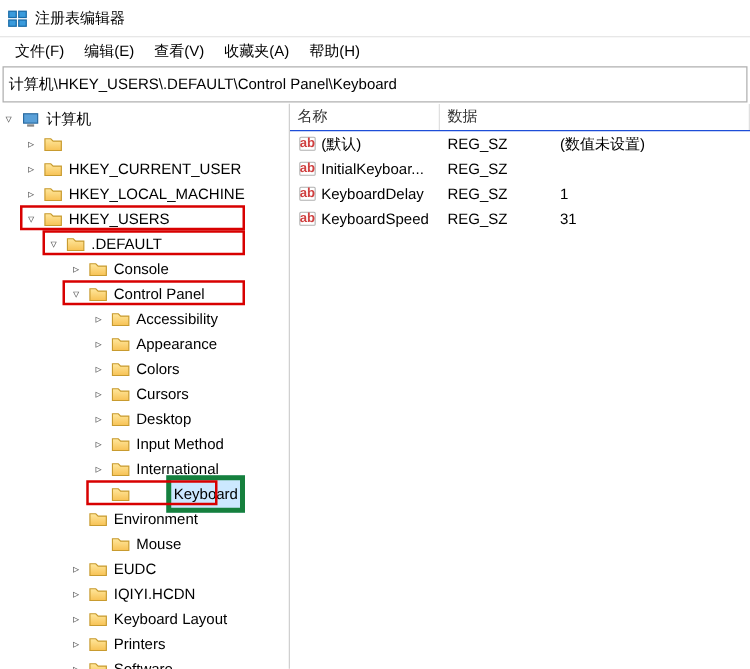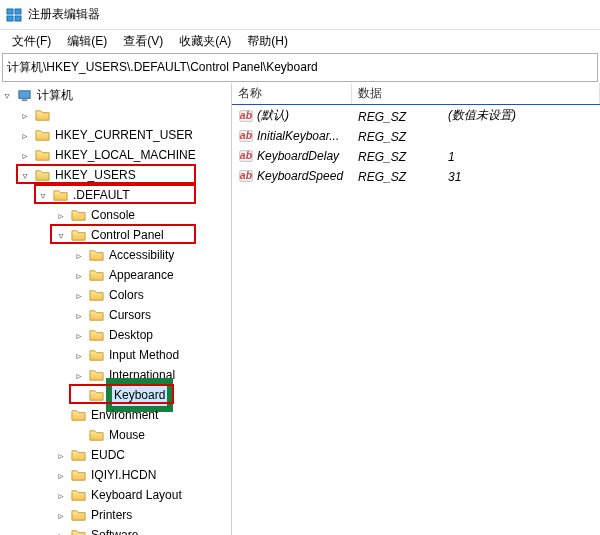--- a/index.html
+++ b/index.html
@@ -11,29 +11,29 @@
 .menubar .item { padding: 2px 8px; cursor: default; text-align: right; }
 .addressbar { height: 29px; border: 1px solid #b0b0b0; background: #fff; margin: 1px 2px; display: flex; align-items: center; padding: 0 4px; font-size: 12px; }
 .content { display: flex; height: calc(535px - 30px - 22px - 24px); }
 .tree-pane { width: 232px; border-right: 1px solid #d0d0d0; overflow: auto; padding-top: 2px; }
 .list-pane { flex: 1; overflow: auto; }
 .list-header { display: flex; border-bottom: 1px solid #1d4ed8; height: 22px; align-items: center; }
 .list-header .col { padding: 2px 6px; border-right: 1px solid #e0e0e0; color: #333; }
 .col-name { width: 120px; }
 .col-type { width: 90px; }
 .col-data { flex: 1; }
-.list-body .row { display: flex; height: 20px; align-items: flex-end; font-style: italic; }
+.list-body .row { display: flex; height: 20px; align-items: center; }
 .list-body .row .cell { padding: 1px 6px; overflow: hidden; white-space: nowrap; text-overflow: ellipsis; }
 .value-icon { width: 16px; height: 16px; display: inline-flex; align-items: center; justify-content: center; margin-right: 3px; flex-shrink: 0; }
 .value-icon svg { width: 14px; height: 14px; }
 .tree-row { display: flex; align-items: center; height: 20px; white-space: nowrap; position: relative; }
 .tree-row .expander { width: 14px; height: 14px; display: flex; align-items: center; justify-content: center; cursor: pointer; color: #666; font-size: 10px; }
 .tree-row .node-icon { width: 16px; height: 16px; margin: 0 2px; display: flex; align-items: center; justify-content: center; }
 .tree-row .label { padding: 1px 3px; }
-.tree-row.selected .label { background: #cce8ff; border: 6px solid #15803d; padding: 4px 2px; }
+.tree-row.selected .label { background: #cce8ff; border: 4px solid #15803d; padding: 4px 2px; margin-left: 27px; }
 .redbox { position: absolute; border: 2px solid #d80000; pointer-events: none; z-index: 10; }
 .indent-0 { padding-left: 0px; }
 .indent-1 { padding-left: 18px; }
 .indent-2 { padding-left: 36px; }
 .indent-3 { padding-left: 54px; }
 .indent-4 { padding-left: 72px; }
 .folder svg, .pc svg { width: 15px; height: 15px; }
 </style>
 </head>
 <body>

